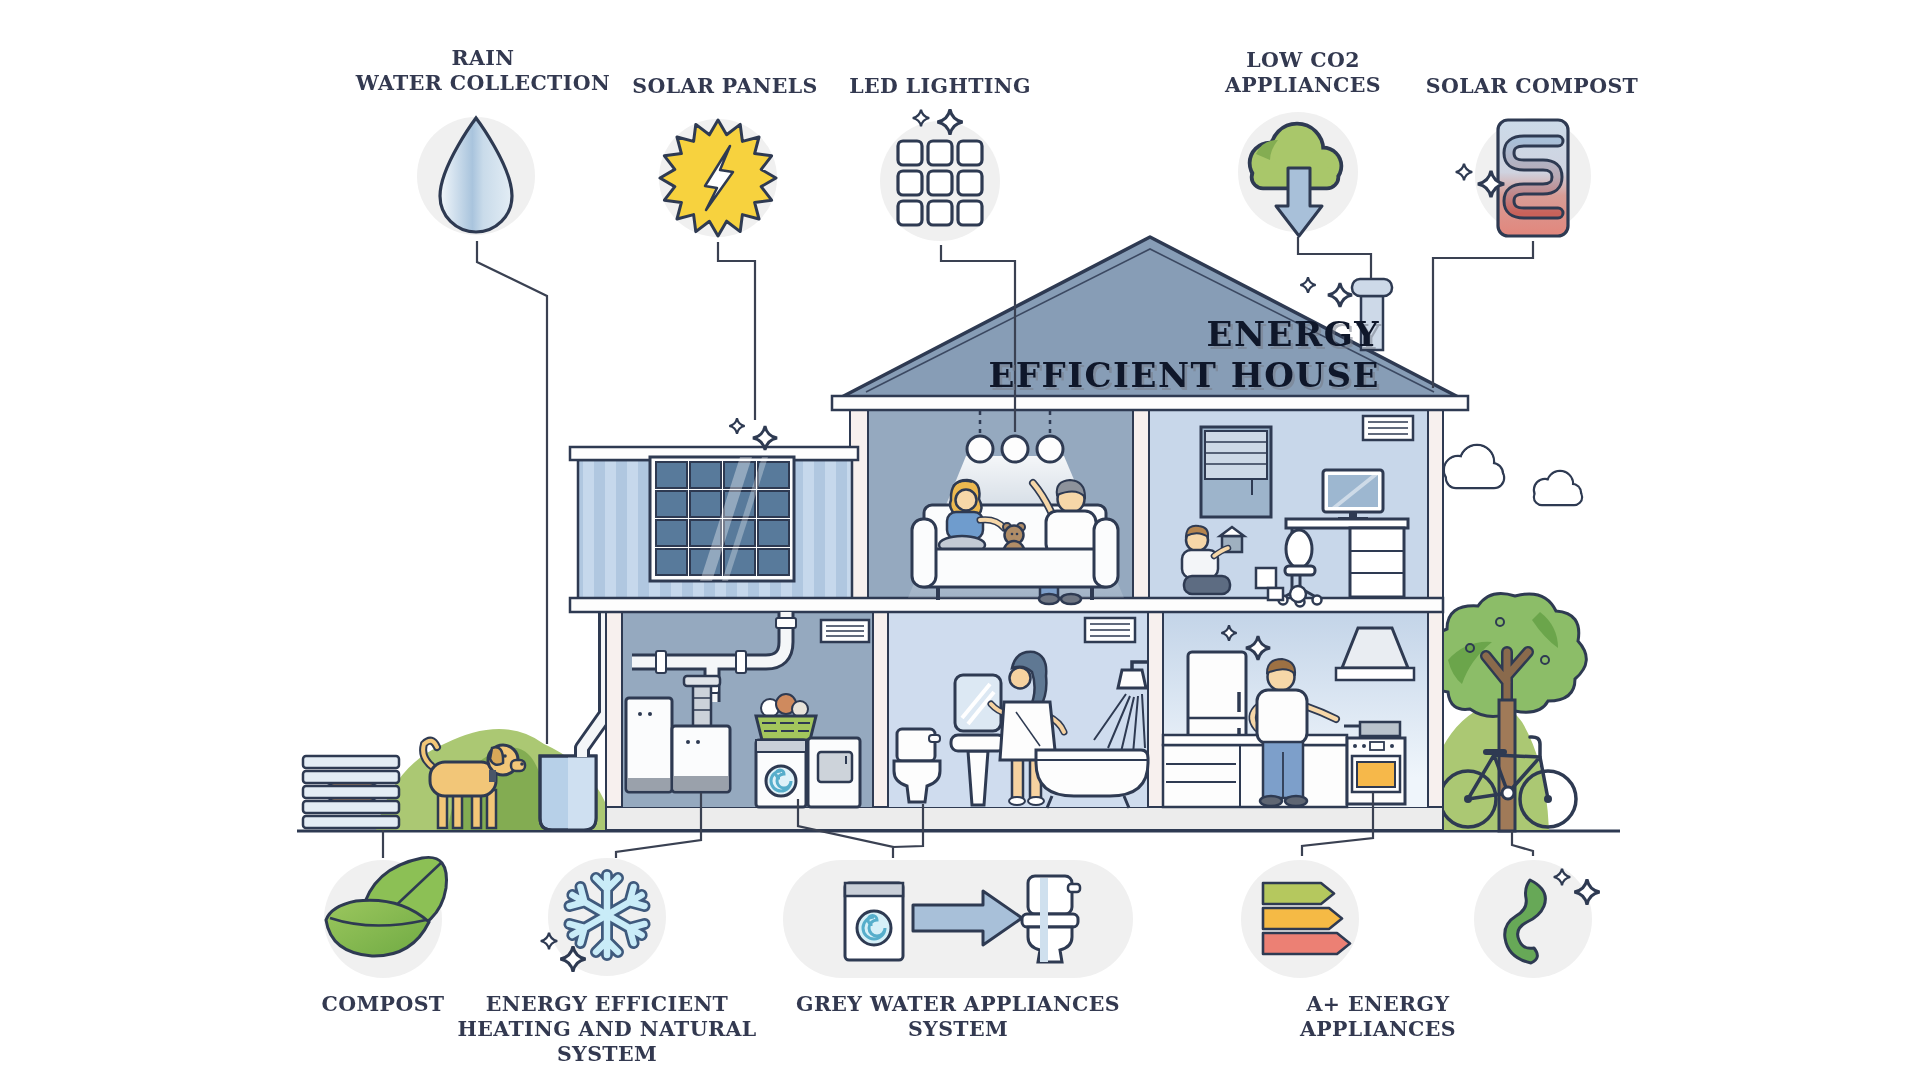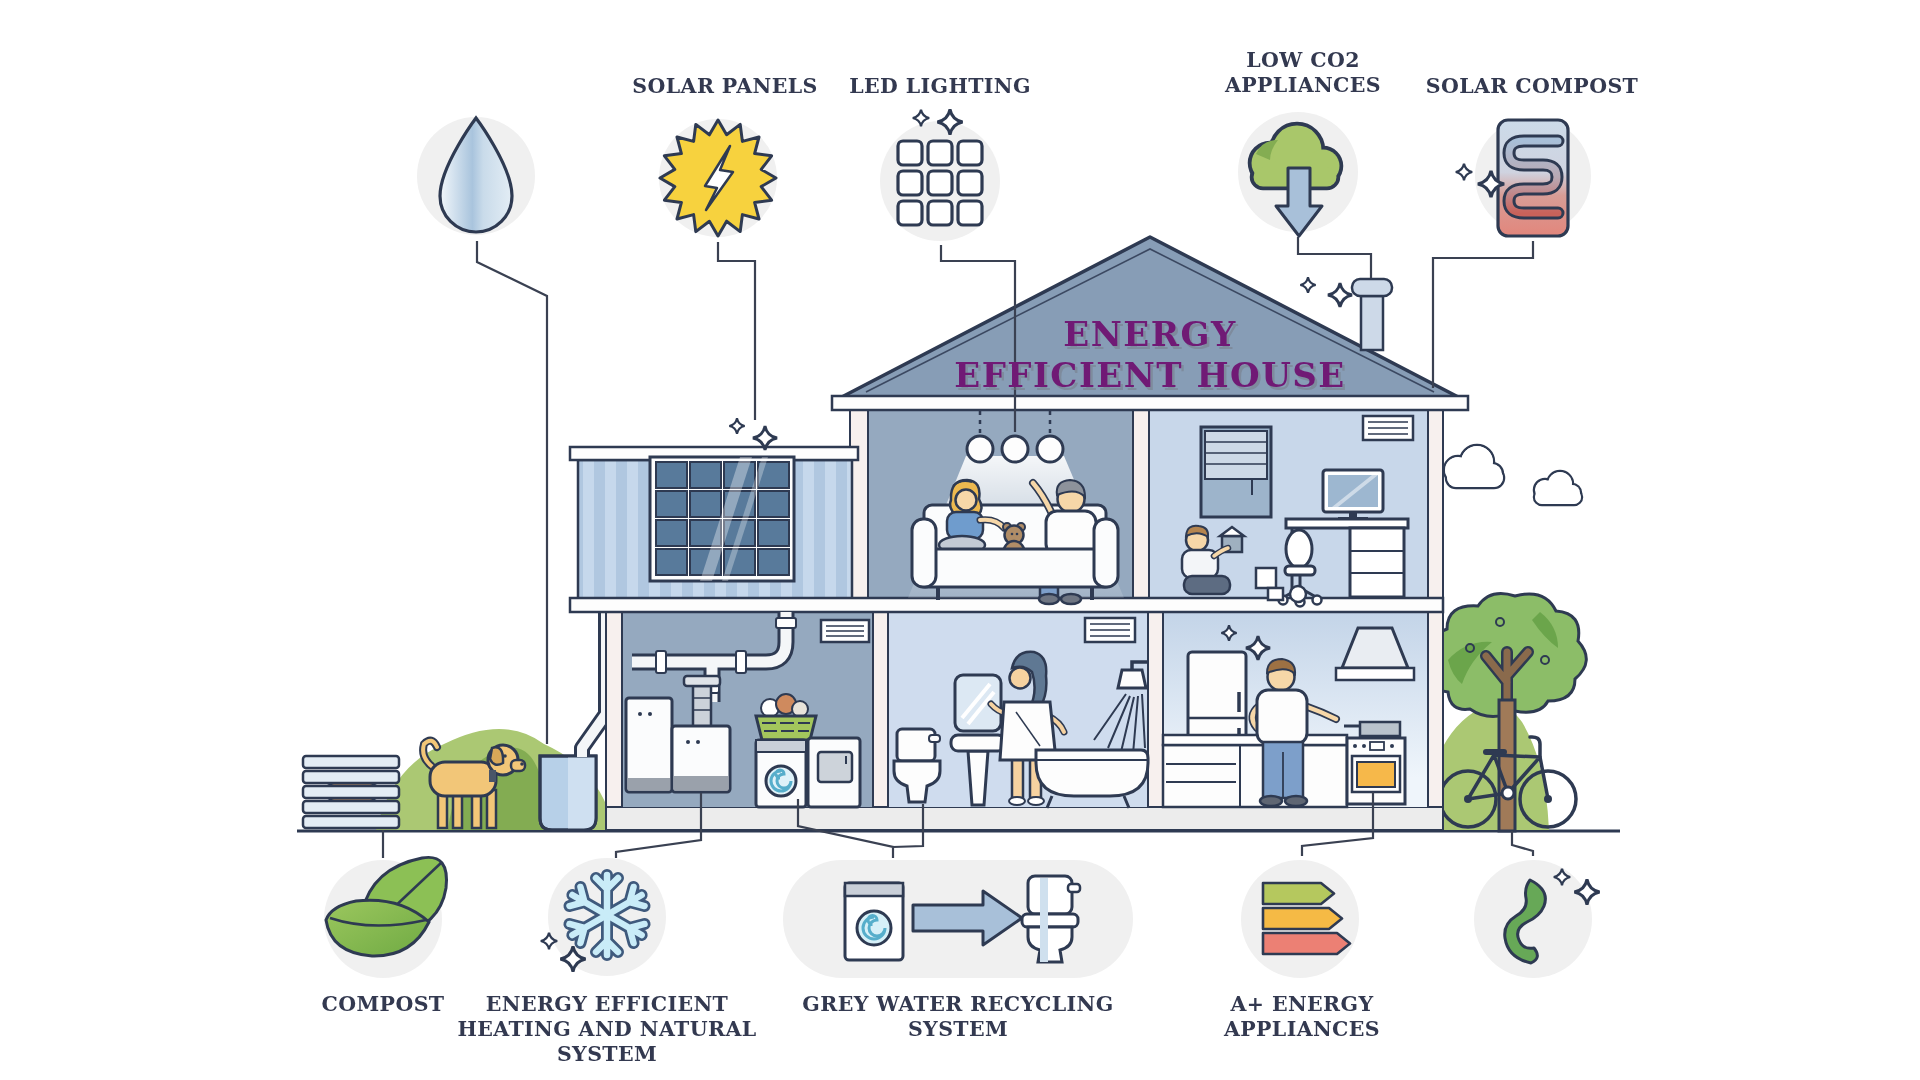--- a/index.html
+++ b/index.html
@@ -2,22 +2,22 @@
 <html><head>
 <meta charset="utf-8">
 <style>
   html,body{margin:0;padding:0;background:#ffffff;}
   .canvas{position:relative;width:1920px;height:1080px;background:#ffffff;overflow:hidden;
           font-family:"DejaVu Serif", serif;}
   .scene{position:absolute;left:0;top:0;}
   .lbl{position:absolute;transform:translateX(-50%);text-align:center;white-space:pre-line;
        font-weight:700;font-size:20.5px;line-height:1.22;letter-spacing:.4px;color:#333950;}
   .house-title{position:absolute;left:1150px;top:314px;transform:translateX(-50%);width:460px;
-       text-align:center;white-space:pre-line;font-weight:700;font-size:34px;line-height:1.2;
-       letter-spacing:1.5px;color:#701a75;text-shadow:2.5px 2.5px 0 rgba(118,124,136,.55);}
+       text-align:right;white-space:pre-line;font-weight:700;font-size:34px;line-height:1.2;
+       letter-spacing:1.5px;color:#0f172a;text-shadow:2.5px 2.5px 0 rgba(118,124,136,.55);}
 </style>
 </head>
 <body>
 
 <div class="canvas">
 
 <svg class="scene" width="1920" height="1080" viewBox="0 0 1920 1080">
   <defs>
     <path id="spk" d="M0,-11 Q1.8,-1.8 11,0 Q1.8,1.8 0,11 Q-1.8,1.8 -11,0 Q-1.8,-1.8 0,-11 Z"></path>
     <g id="sfArm">
@@ -549,28 +549,30 @@
     <use href="#spk" transform="translate(1308,285) scale(0.7)" stroke-width="3"></use>
     <use href="#spk" transform="translate(1340,295) scale(1.1)" stroke-width="2.6"></use>
     <use href="#spk" transform="translate(1229,633) scale(0.7)" stroke-width="3"></use>
     <use href="#spk" transform="translate(1258,648) scale(1.1)" stroke-width="2.6"></use>
   </g>
 </svg>
 
 <div class="house-title">ENERGY
 EFFICIENT HOUSE</div>
 
+<div class="lbl" style="left:483px;top:46px">RAIN
+WATER COLLECTION</div>
 <div class="lbl" style="left:725px;top:74px">SOLAR PANELS</div>
 <div class="lbl" style="left:940px;top:74px">LED LIGHTING</div>
 <div class="lbl" style="left:1303px;top:48px">LOW CO2
 APPLIANCES</div>
 <div class="lbl" style="left:1532px;top:74px">SOLAR COMPOST</div>
 
 <div class="lbl" style="left:383px;top:992px">COMPOST</div>
 <div class="lbl" style="left:607px;top:992px">ENERGY EFFICIENT
 HEATING AND NATURAL
 SYSTEM</div>
-<div class="lbl" style="left:958px;top:992px">GREY WATER RECYCLING
+<div class="lbl" style="left:958px;top:992px">GREY WATER APPLIANCES
 SYSTEM</div>
-<div class="lbl" style="left:1302px;top:992px">A+ ENERGY
+<div class="lbl" style="left:1378px;top:992px">A+ ENERGY
 APPLIANCES</div>
 
 </div>
 
 </body></html>

